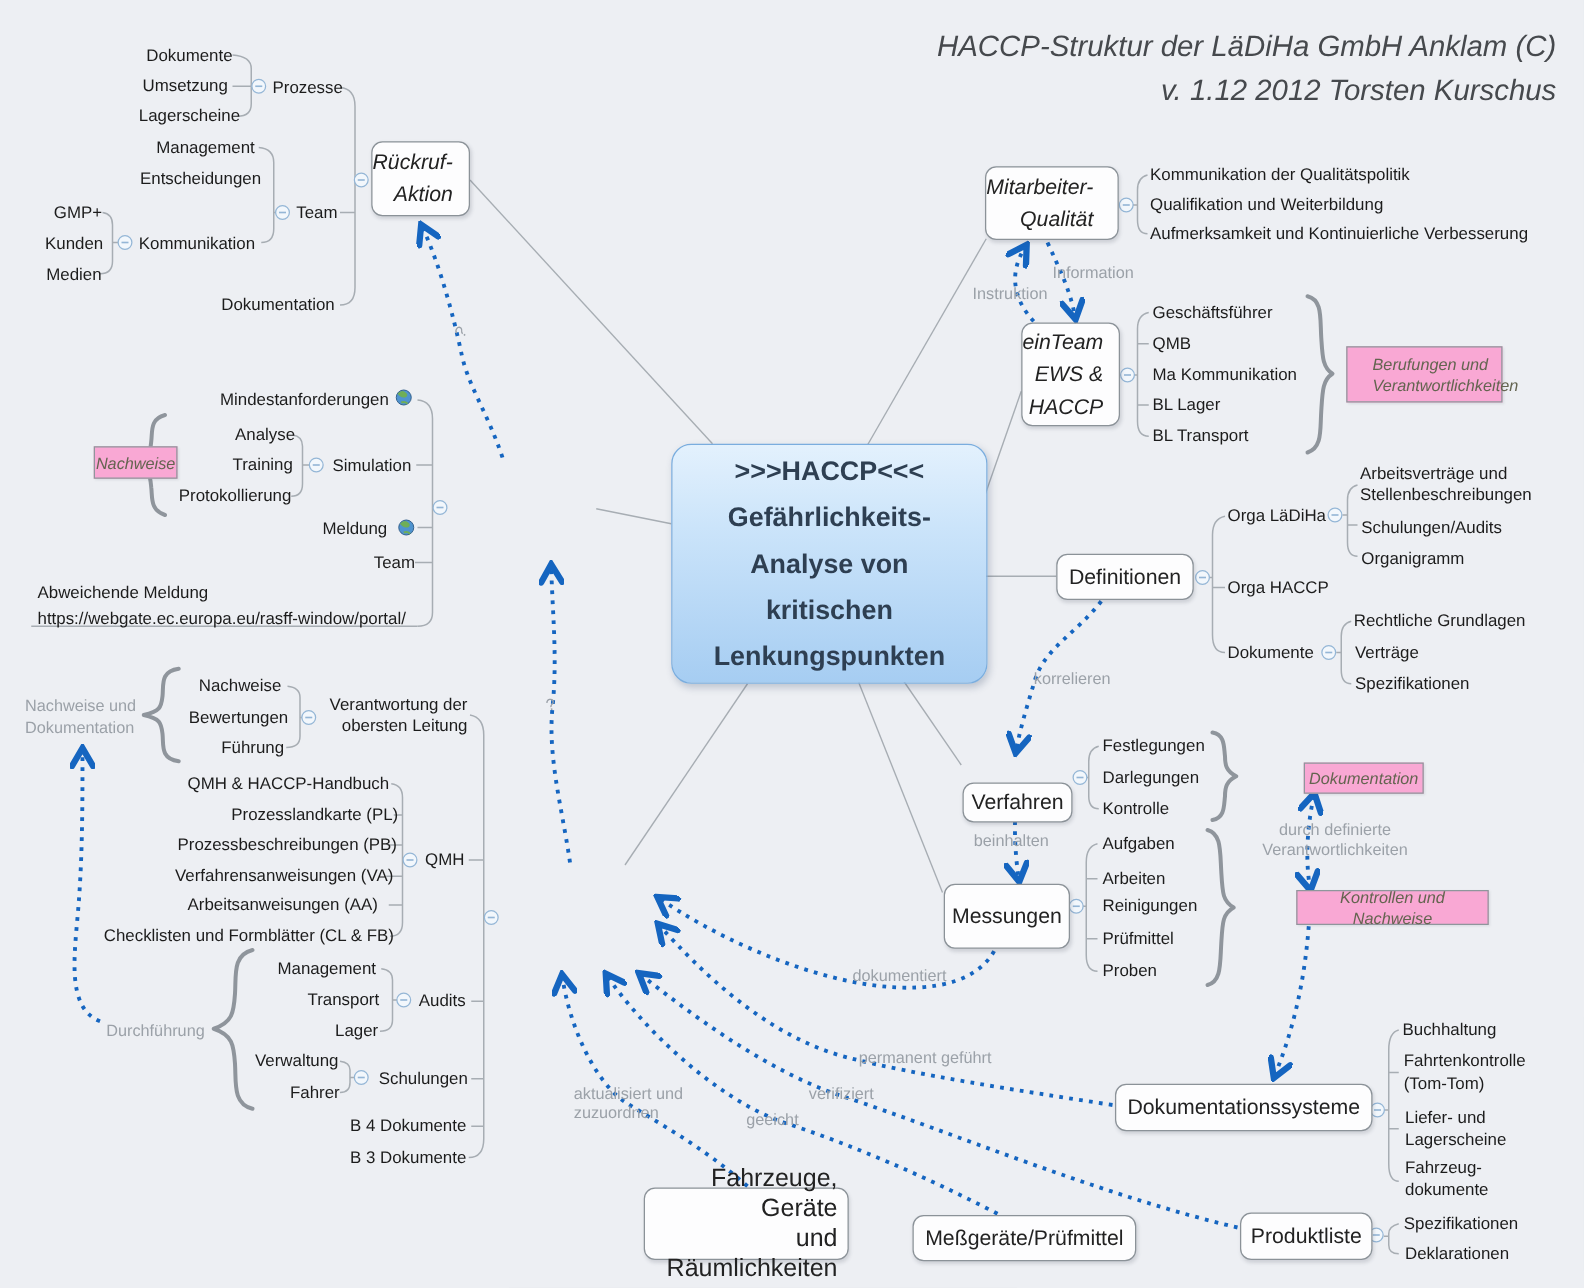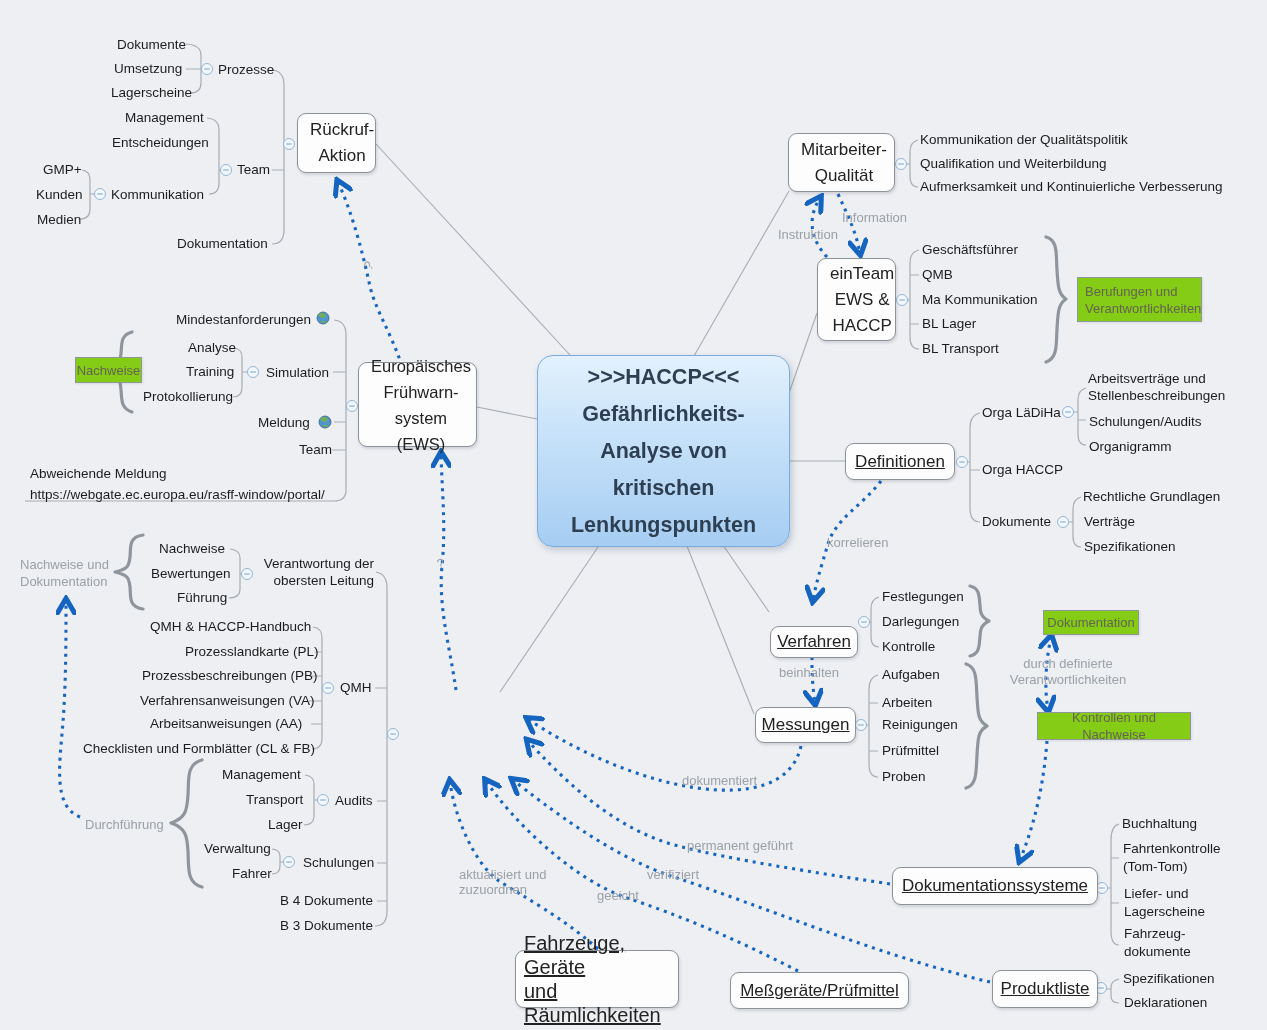--- a/index.html
+++ b/index.html
@@ -4,29 +4,29 @@
 <style>
   html,body{margin:0;padding:0;background:#e9ebef;}
   #stage{position:relative;width:1267px;height:1030px;background:#edeff3;overflow:hidden;
          font-family:"Liberation Sans","DejaVu Sans",sans-serif;}
   #wires{position:absolute;left:0;top:0;z-index:1;}
   .lbl{position:absolute;z-index:3;font-size:13.5px;color:#1c1c1c;white-space:pre-line;line-height:17px;}
   .rel{position:absolute;z-index:3;font-size:13px;color:#9ba1a8;white-space:pre-line;line-height:15px;}
   .topic{position:absolute;z-index:3;background:#fdfdfe;border:1px solid #8b9298;border-radius:9px;
          box-shadow:1px 2px 3px rgba(70,80,95,.18);color:#222;font-size:17px;line-height:26px;
          white-space:pre-line;display:flex;align-items:center;box-sizing:border-box;padding:2px 8px;}
-  .topic.leftal{justify-content:flex-start;text-align:center;padding-left:12px;}
-  .topic.center{justify-content:center;text-align:left;text-decoration:underline;}
+  .topic.leftal{justify-content:flex-start;text-align:right;padding-left:0;font-style:italic;}
+  .topic.center{justify-content:center;text-align:right;}
   .central{position:absolute;z-index:3;border:1px solid #7aadde;border-radius:16px;
          background:linear-gradient(#e3f1fd,#cbe4fa 35%,#a6cdf2);box-shadow:2px 3px 6px rgba(60,80,110,.25);
          color:#2e3f52;font-weight:bold;font-size:21.5px;line-height:37px;white-space:pre-line;
          display:flex;align-items:center;justify-content:center;text-align:center;}
-  .note{position:absolute;z-index:3;background:#84cc16;border:1px solid #8f969c;color:#646450;
+  .note{position:absolute;z-index:3;background:#f9a8d4;border:1px solid #8f969c;color:#646450;
         font-size:13px;line-height:17px;white-space:pre-line;display:flex;align-items:center;
-        box-sizing:border-box;padding:2px 7px;box-shadow:1px 1px 2px rgba(70,80,95,.12);}
+        box-sizing:border-box;padding:2px 20px;box-shadow:1px 1px 2px rgba(70,80,95,.12);font-style:italic;}
   .note.center{justify-content:center;text-align:center;margin-left:40px;}
   .title{position:absolute;z-index:3;right:22px;top:20px;text-align:right;font-style:italic;
          font-size:23.5px;line-height:35px;color:#46494d;font-weight:500;white-space:pre-line;}
 </style>
 </head>
 <body>
 
 <div id="stage">
 
 <svg id="wires" width="1267" height="1030" viewBox="0 0 1267 1030">
@@ -185,40 +185,38 @@
     <path d="M318,315 q3,-3.5 6,-1.5 q3,2 1,4 q-4,1.5 -7,-2.5z" fill="#6fae57"></path>
     <path d="M321,322 q3,-1 5,1" stroke="#6fae57" stroke-width="1.6" fill="none"></path>
   </g>
   <g>
     <circle cx="325" cy="422" r="6" fill="#4f93cf" stroke="#35618c" stroke-width="0.8"></circle>
     <path d="M320,419 q3,-3.5 6,-1.5 q3,2 1,4 q-4,1.5 -7,-2.5z" fill="#6fae57"></path>
     <path d="M323,426 q3,-1 5,1" stroke="#6fae57" stroke-width="1.6" fill="none"></path>
   </g>
 </svg>
 
+<div class="title"><span>HACCP-Struktur der LäDiHa GmbH Anklam (C)</span><br><span>v. 1.12 2012 Torsten Kurschus</span></div>
 
 <div class="central" style="left:537px;top:355px;width:251px;height:190px">&gt;&gt;&gt;HACCP&lt;&lt;&lt;
 Gefährlichkeits-
 Analyse von
 kritischen
 Lenkungspunkten</div>
 
 <div class="topic leftal" style="left:297px;top:113px;width:79px;height:60px">Rückruf-
 Aktion</div>
 <div class="topic leftal" style="left:788px;top:133px;width:107px;height:59px">Mitarbeiter-
 Qualität</div>
 <div class="topic leftal" style="left:817px;top:258px;width:79px;height:83px">einTeam
 EWS &amp;
 HACCP</div>
-<div class="topic leftal" style="left:358px;top:362px;width:119px;height:85px;font-size:16.5px">Europäisches
-Frühwarn-
-system (EWS)</div>
 <div class="topic center" style="left:845px;top:443px;width:110px;height:37px">Definitionen</div>
 <div class="topic center" style="left:770px;top:626px;width:88px;height:32px">Verfahren</div>
-<div class="topic center" style="left:755px;top:707px;width:101px;height:36px">Messungen</div>
+<div class="topic center" style="left:755px;top:707px;width:101px;height:52px">Messungen</div>
 <div class="topic center" style="left:892px;top:867px;width:206px;height:38px">Dokumentationssysteme</div>
 <div class="topic center" style="left:992px;top:970px;width:106px;height:38px">Produktliste</div>
 <div class="topic center" style="left:515px;top:950px;width:164px;height:58px;font-size:20px;line-height:24px">Fahrzeuge, Geräte
 und Räumlichkeiten</div>
 <div class="topic center" style="left:730px;top:972px;width:179px;height:37px">Meßgeräte/Prüfmittel</div>
 
 <div class="note center" style="left:35px;top:357px;width:67px;height:26px">Nachweise</div>
 <div class="note" style="left:1077px;top:277px;width:125px;height:45px">Berufungen und
 Verantwortlichkeiten</div>
 <div class="note center" style="left:1003px;top:610px;width:96px;height:25px">Dokumentation</div>

